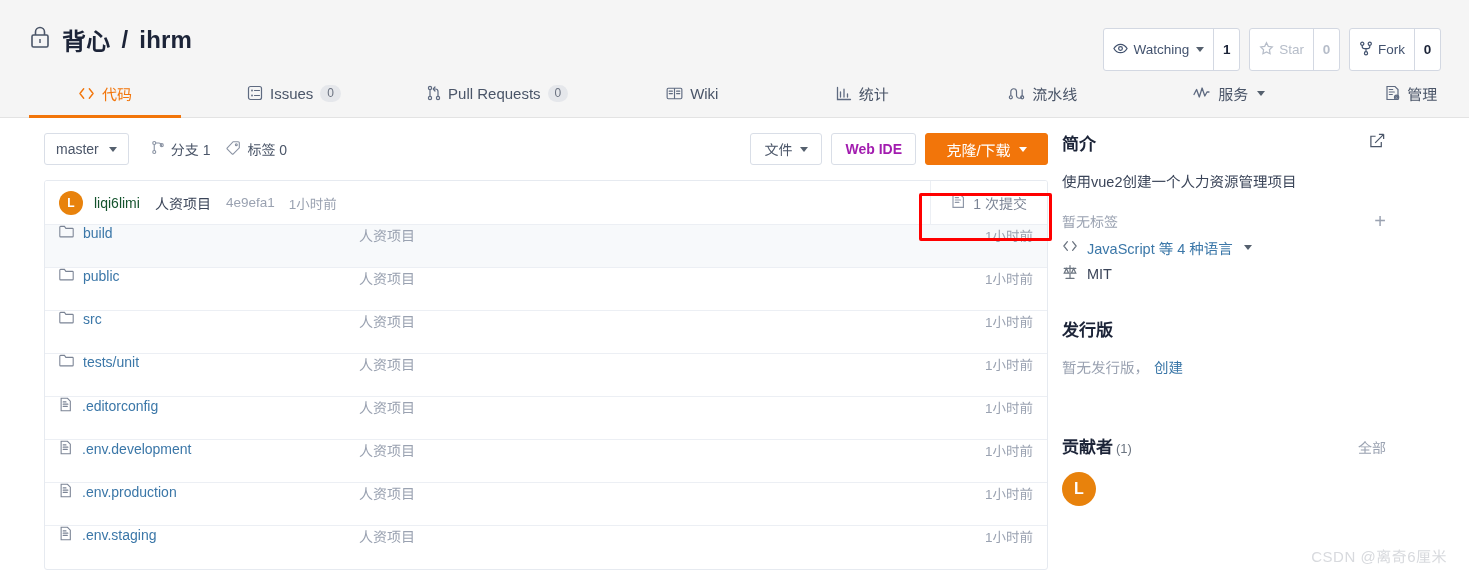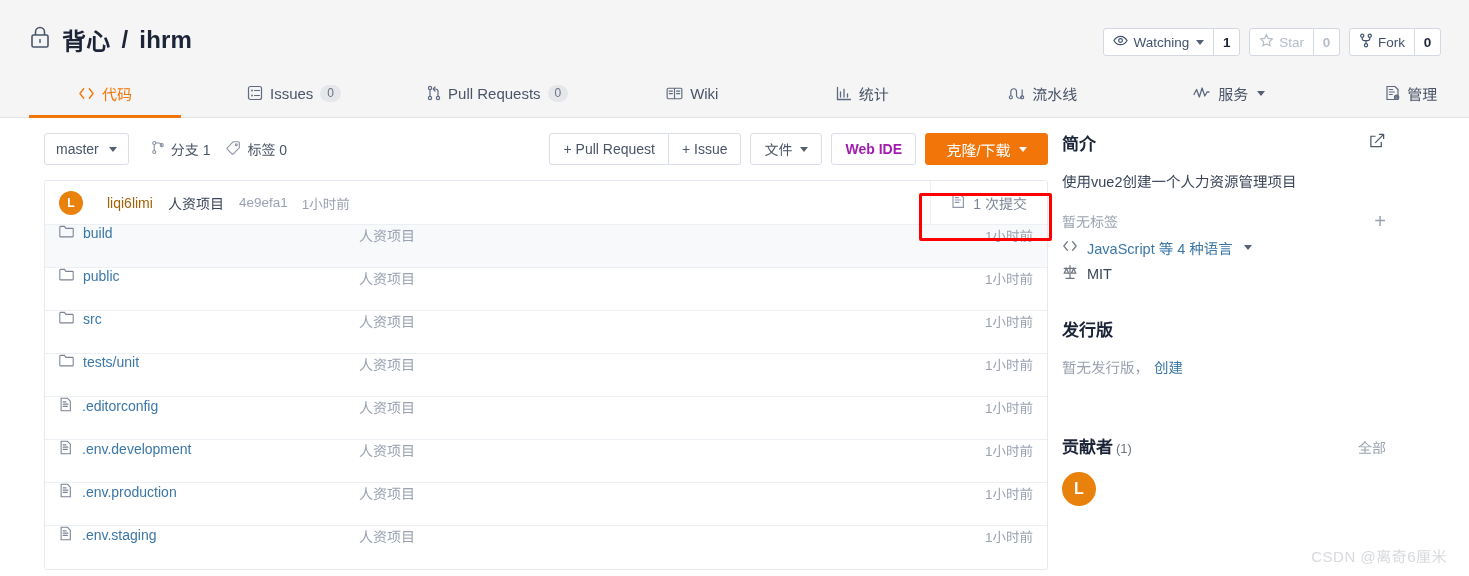--- a/index.html
+++ b/index.html
@@ -31,21 +31,21 @@
   .repo-name { color: #1c2438; }
 
   
   .repo-actions {
     position: absolute; right: 28px; top: 28px;
     display: flex; gap: 9px; align-items: stretch;
   }
   .btn-group {
     display: flex; align-items: stretch;
     border: 1px solid #d3d8e2; border-radius: 3px;
-    background: #ffffff; height: 28px; overflow: hidden;
+    background: #ffffff; height: 43px; overflow: hidden;
   }
   .btn-group > span {
     display: flex; align-items: center; gap: 5px;
     padding: 0 9px; font-size: 13.5px; color: #42526e;
     white-space: nowrap;
   }
   .btn-group .count {
     border-left: 1px solid #d3d8e2;
     font-weight: bold; color: #1c2438; min-width: 26px;
     justify-content: center; padding: 0 8px;
@@ -136,21 +136,21 @@
     height: 44px; padding: 0 14px;
     background: #fff; border-bottom: 1px solid #eceff4;
     position: relative;
   }
   .avatar {
     width: 24px; height: 24px; border-radius: 50%;
     background: #e8820c; color: #fff;
     display: flex; align-items: center; justify-content: center;
     font-size: 12px; font-weight: bold;
   }
-  .commit-author { margin-left: 24px; font-size: 14px; color: #a16207; }
+  .commit-author { margin-left: 11px; font-size: 14px; color: #14532d; }
   .commit-msg { margin-left: 15px; font-size: 14px; color: #3b4559; }
   .commit-hash { margin-left: 15px; font-size: 13.5px; color: #9aa2b1; }
   .commit-time { margin-left: 14px; font-size: 13.5px; color: #9aa2b1; }
   .commit-count {
     position: absolute; right: 0; top: 0; bottom: 0;
     display: flex; align-items: center; gap: 7px;
     padding: 0 20px; font-size: 14px; color: #7b8495;
     border-left: 1px solid #eceff4;
   }
 
@@ -409,24 +409,20 @@
             <svg width="15" height="15" viewBox="0 0 16 16" fill="none" stroke="currentColor" stroke-width="1.2">
               <path d="M7.6 1.8H13a1.2 1.2 0 0 1 1.2 1.2v5.4L7.8 14.8a1 1 0 0 1-1.4 0L1.4 9.8a1 1 0 0 1 0-1.4z"></path>
               <circle cx="11" cy="5" r="1"></circle>
             </svg>
           </span>
           <span>标签 0</span>
         </span>
       </div>
 
       <div class="toolbar-right">
-        <div class="pair">
-          <div class="tb-btn">+ Pull Request</div>
-          <div class="tb-btn">+ Issue</div>
-        </div>
         <div class="tb-btn">
           <span>文件</span>
           <span class="caret-down"></span>
         </div>
         <div class="tb-btn bold">Web IDE</div>
         <div class="tb-btn primary">
           <span>克隆/下载</span>
           <span class="caret-down"></span>
         </div>
       </div>

